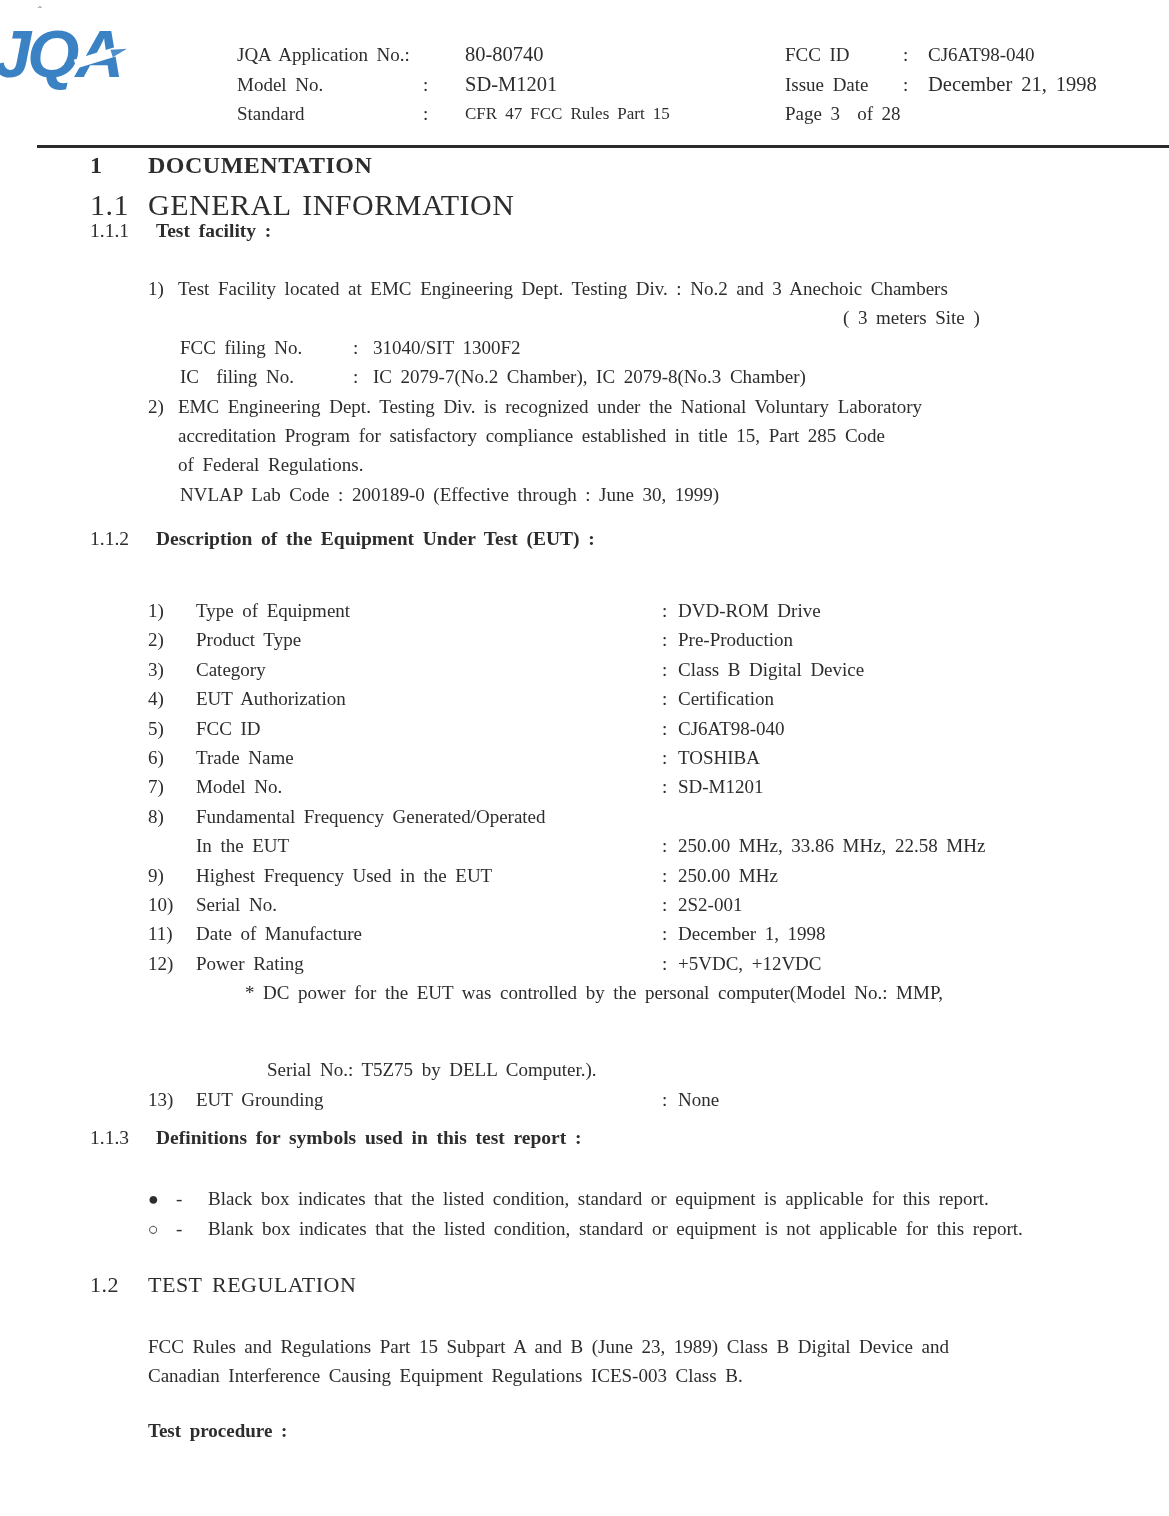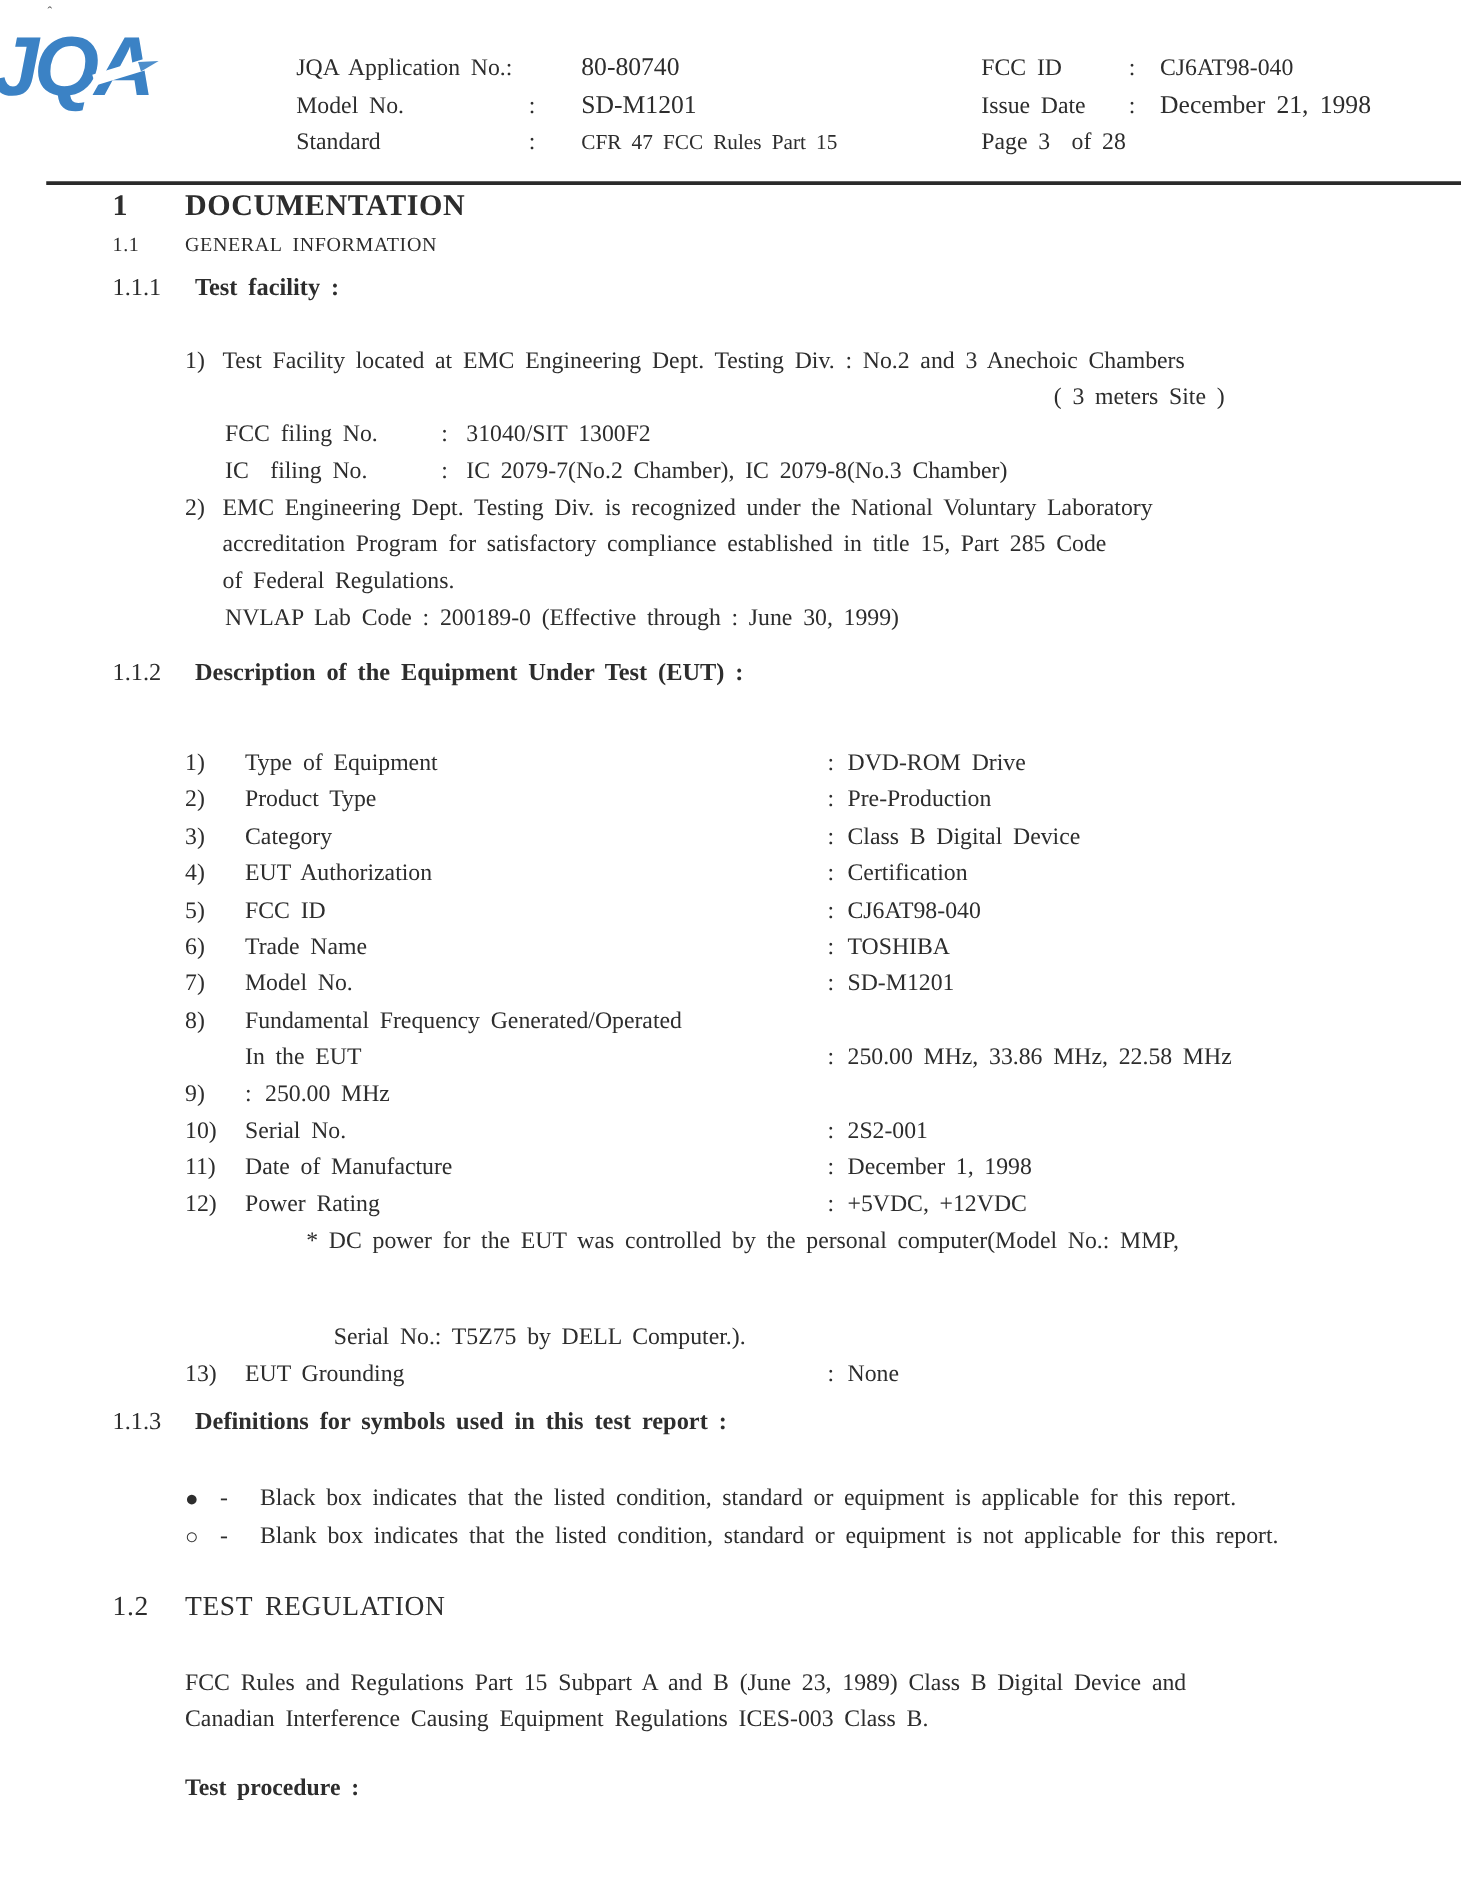--- a/index.html
+++ b/index.html
@@ -51,21 +51,21 @@
   .hdr-right .hc { width: 25px; }
   .hv { font-size: 20.5px; }
   .rule {
     position: absolute; top: 145px; left: 37px;
     width: 1132px; height: 2.5px; background: #2a2a2a;
   }
   
   .sec { position: absolute; left: 90px; white-space: nowrap; display: flex; }
   .sec-1   { top: 152px; font-size: 24px; font-weight: bold; letter-spacing: .5px; }
   .sec-1 .sec-num   { width: 58px; }
-  .sec-11  { top: 188px; font-size: 16px; letter-spacing: .5px; }
+  .sec-11  { top: 188px; font-size: 30px; letter-spacing: .5px; }
   .sec-11 .sec-num  { width: 58px; }
   .sec-sub { font-size: 19.5px; font-weight: bold; }
   .sec-sub .sec-num { width: 66px; font-weight: normal; }
   .sec-111 { top: 220px; }
   .sec-112 { top: 528px; font-family: Liberation Serif, serif; }
   .sec-113 { top: 1127px; }
   .sec-12  { top: 1272px; font-size: 22px; letter-spacing: .5px; }
   .sec-12 .sec-num  { width: 58px; }
   
   .blk { position: absolute; font-size: 19px; white-space: nowrap; }
@@ -244,20 +244,21 @@
       <span class="elabel">Fundamental Frequency Generated/Operated</span>
     </div>
     <div class="line">
       <span class="enum"></span>
       <span class="elabel">In the EUT</span>
       <span class="ecolon">:</span>
       <span>250.00 MHz, 33.86 MHz, 22.58 MHz</span>
     </div>
     <div class="line">
       <span class="enum">9)</span>
+      <span class="elabel">Highest Frequency Used in the EUT</span>
       <span class="ecolon">:</span>
       <span>250.00 MHz</span>
     </div>
     <div class="line">
       <span class="enum">10)</span>
       <span class="elabel">Serial No.</span>
       <span class="ecolon">:</span>
       <span>2S2-001</span>
     </div>
     <div class="line">

